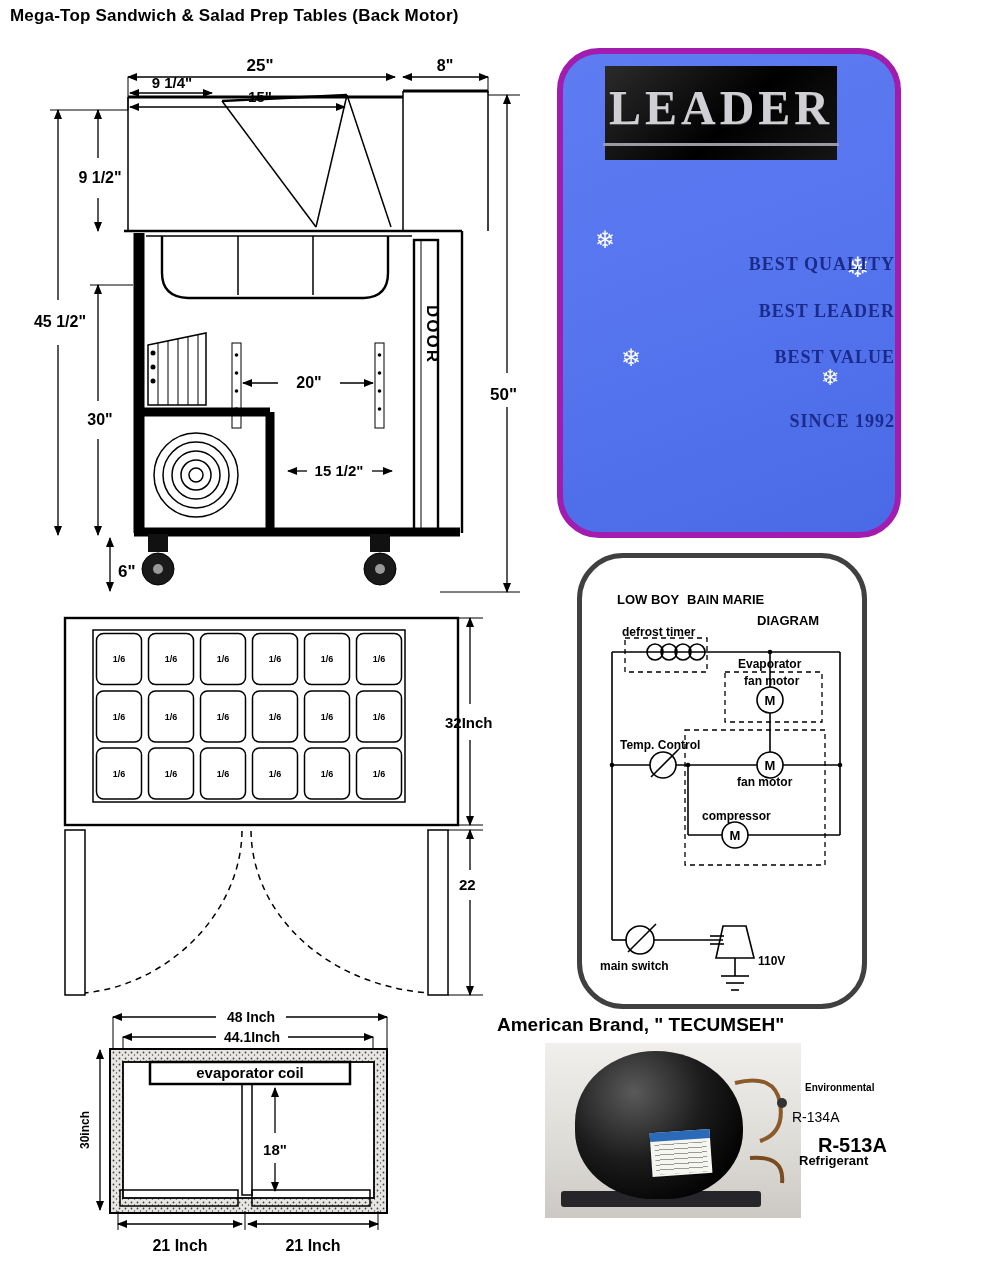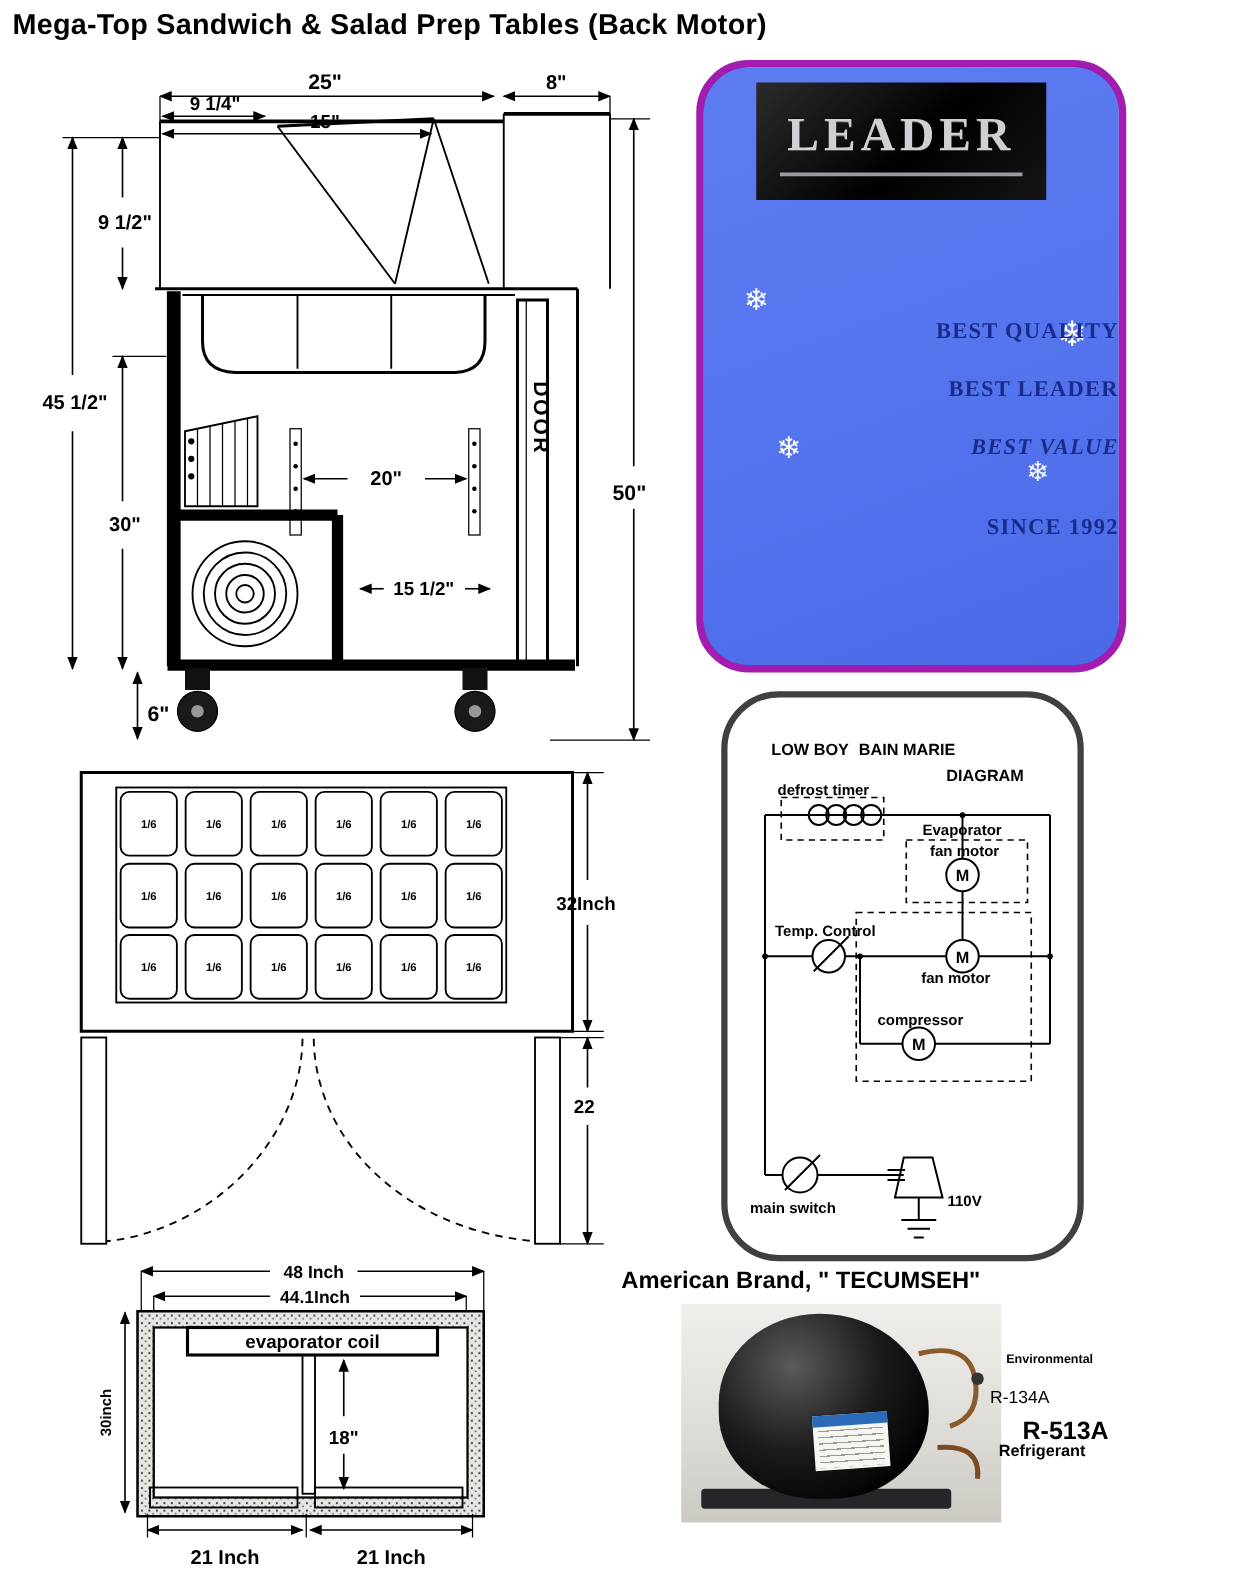--- a/index.html
+++ b/index.html
@@ -1,20 +1,20 @@
 <!DOCTYPE html>
 <html><head>
 <meta charset="utf-8">
 <style>
   html,body{margin:0;padding:0;background:#fff;}
   .page{position:relative;width:1002px;height:1261px;background:#fff;overflow:hidden;
         font-family:"Liberation Sans",sans-serif;color:#000;}
   .abs{position:absolute;}
 
-  .page-title{position:absolute;left:10px;top:6px;font-size:23px;font-weight:bold;letter-spacing:.2px;}
+  .page-title{position:absolute;left:10px;top:6px;font-size:17px;font-weight:bold;letter-spacing:.2px;}
 
   
   svg text{font-family:"Liberation Sans",sans-serif;fill:#000;}
   .dim{stroke:#000;stroke-width:1.3;fill:none;}
   .ext{stroke:#000;stroke-width:1;fill:none;}
   .thin{stroke:#000;stroke-width:1.5;fill:none;}
   .mid{stroke:#000;stroke-width:2.4;fill:none;}
   .dash{stroke-dasharray:6 5;}
   .t13{font-size:13px;font-weight:bold;}
   .t14{font-size:14px;font-weight:bold;}
@@ -25,26 +25,26 @@
   .wl{stroke:#000;stroke-width:1.6;fill:none;}
   .wdash{stroke:#000;stroke-width:1.3;fill:none;stroke-dasharray:5 4;}
 
   
   .badge{position:absolute;left:557px;top:48px;width:332px;height:478px;
          background:linear-gradient(160deg,#5e7cf2 0%,#5474ee 55%,#4a69e6 100%);
          border:6px solid #a21caf;border-radius:42px;}
   .badge-panel{position:absolute;left:42px;top:12px;width:232px;height:94px;
          background:linear-gradient(135deg,#2b2b2b 0%,#000 55%,#151515 100%);
          display:flex;align-items:center;justify-content:center;}
-  .badge-brand{font-family:"Liberation Serif",serif;font-weight:bold;font-size:38px;
+  .badge-brand{font-family:"Liberation Serif",serif;font-weight:bold;font-size:48px;
          color:#cfcfd4;letter-spacing:4px;border-bottom:3px solid #9a9aa2;padding:0 6px 8px 6px;
          text-shadow:0 1px 0 rgba(255,255,255,.25),0 -1px 1px rgba(0,0,0,.6);}
   .badge-line{position:absolute;width:100%;text-align:right;font-family:"Liberation Serif",serif;
          font-weight:bold;color:#1b2b8c;font-size:18px;letter-spacing:1px;}
-  .bl1{top:200px;} .bl2{top:247px;} .bl3{top:293px;font-style:italic;} .bl4{top:357px;}
+  .bl1{top:200px;} .bl2{top:247px;} .bl3{top:293px;} .bl4{top:357px;}
   .flake{position:absolute;color:#fff;}
   .fk1{left:32px;top:172px;font-size:24px;}
   .fk2{left:283px;top:197px;font-size:28px;}
   .fk3{left:58px;top:290px;font-size:24px;}
   .fk4{left:258px;top:311px;font-size:22px;}
 
   
   .wiring{position:absolute;left:577px;top:553px;width:280px;height:446px;
           border:5px solid #404040;border-radius:46px;background:#fff;}
 

